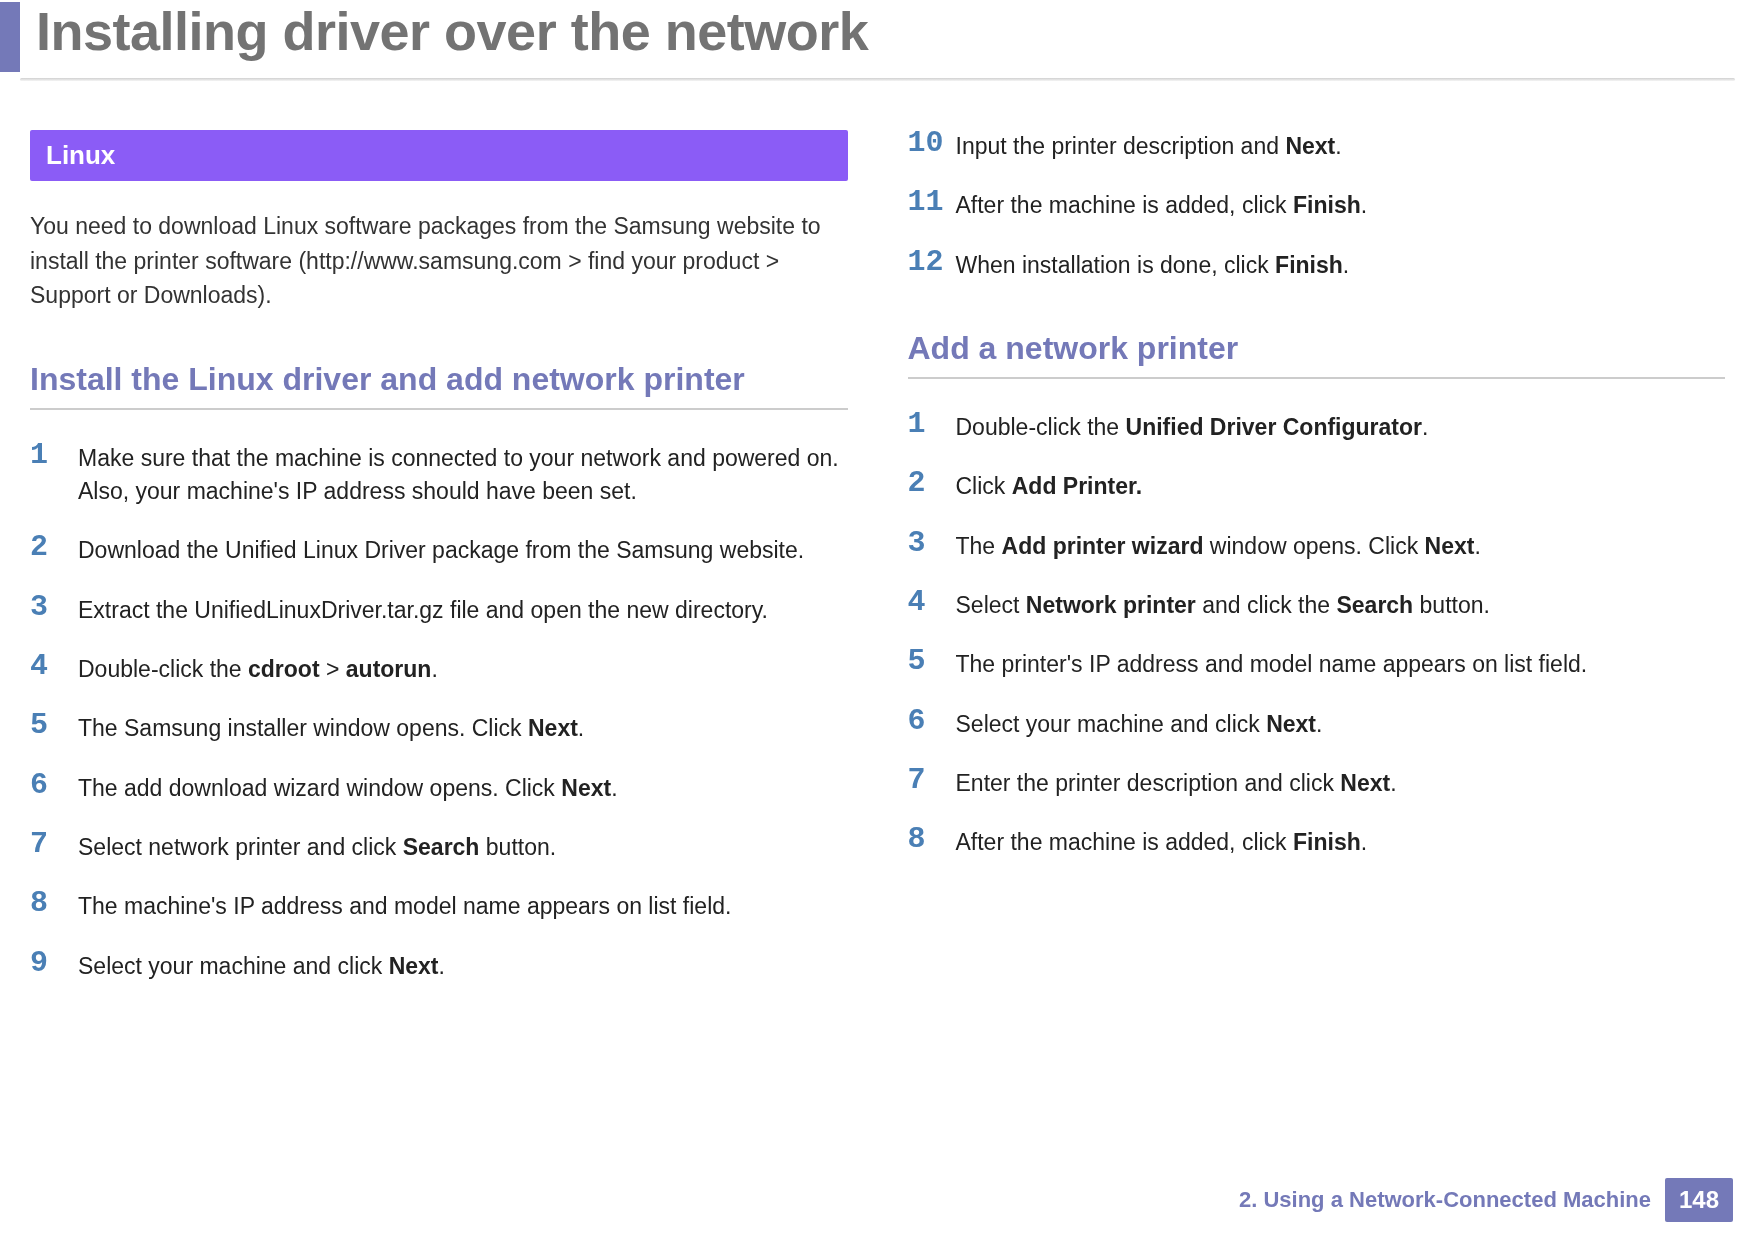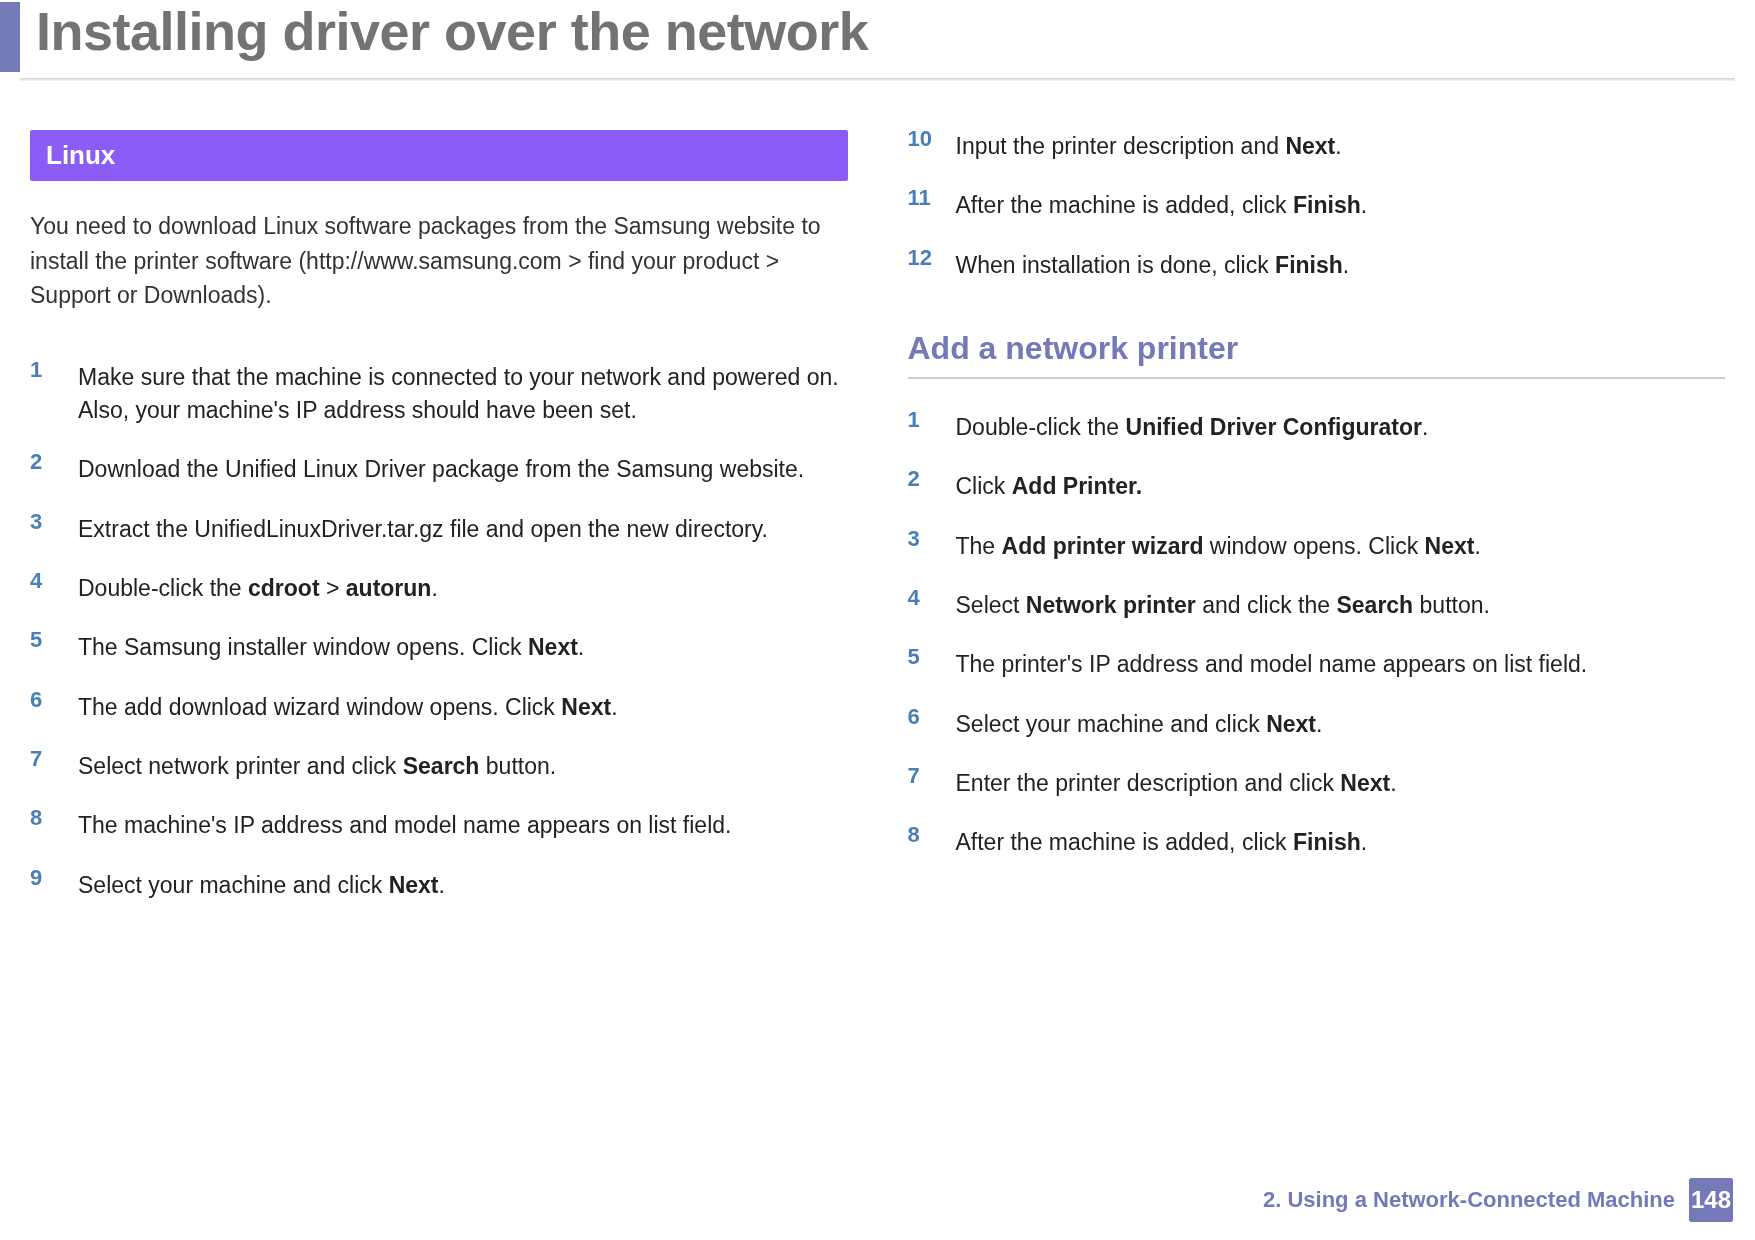--- a/index.html
+++ b/index.html
@@ -78,26 +78,27 @@
       padding-bottom: 10px;
       border-bottom: 2px solid #ccc;
       margin-bottom: 32px;
     }
     .step {
       display: flex;
       align-items: flex-start;
       margin-bottom: 26px;
     }
     .step-num {
-      font-size: 22px;
+      font-size: 30px;
       font-weight: 800;
       color: #4a7fb5;
       min-width: 48px;
       line-height: 1;
       margin-top: -2px;
+      font-family: Liberation Mono, monospace;
     }
     .step-text {
       font-size: 23px;
       color: #222;
       line-height: 1.45;
       flex: 1;
     }
     .step-text b {
       font-weight: 700;
     }
@@ -112,38 +113,39 @@
     .footer-text {
       font-size: 22px;
       font-weight: 700;
       color: #7479b8;
     }
     .page-num {
       background: #7479b8;
       color: #fff;
       font-size: 24px;
       font-weight: 700;
-      padding: 8px 2px;
+      padding: 8px 14px;
       border-radius: 2px;
     }
   </style>
 </head>
 <body>
 
 <div class="header-bar">
   <div class="header-accent"></div>
   <h1 class="page-title">Installing driver over the network</h1>
   <div class="title-underline"></div>
 </div>
 
 <div class="content">
 
   <div class="col">
     <div class="section-band">Linux</div>
     <p class="intro-text">You need to download Linux software packages from the Samsung website to install the printer software (http://www.samsung.com &gt; find your product &gt; Support or Downloads).</p>
+    <h2 class="subheading">Install the Linux driver and add network printer</h2>
 
     <div class="step">
       <div class="step-num">1</div>
       <div class="step-text">Make sure that the machine is connected to your network and powered on. Also, your machine's IP address should have been set.</div>
     </div>
     <div class="step">
       <div class="step-num">2</div>
       <div class="step-text">Download the Unified Linux Driver package from the Samsung website.</div>
     </div>
     <div class="step">

